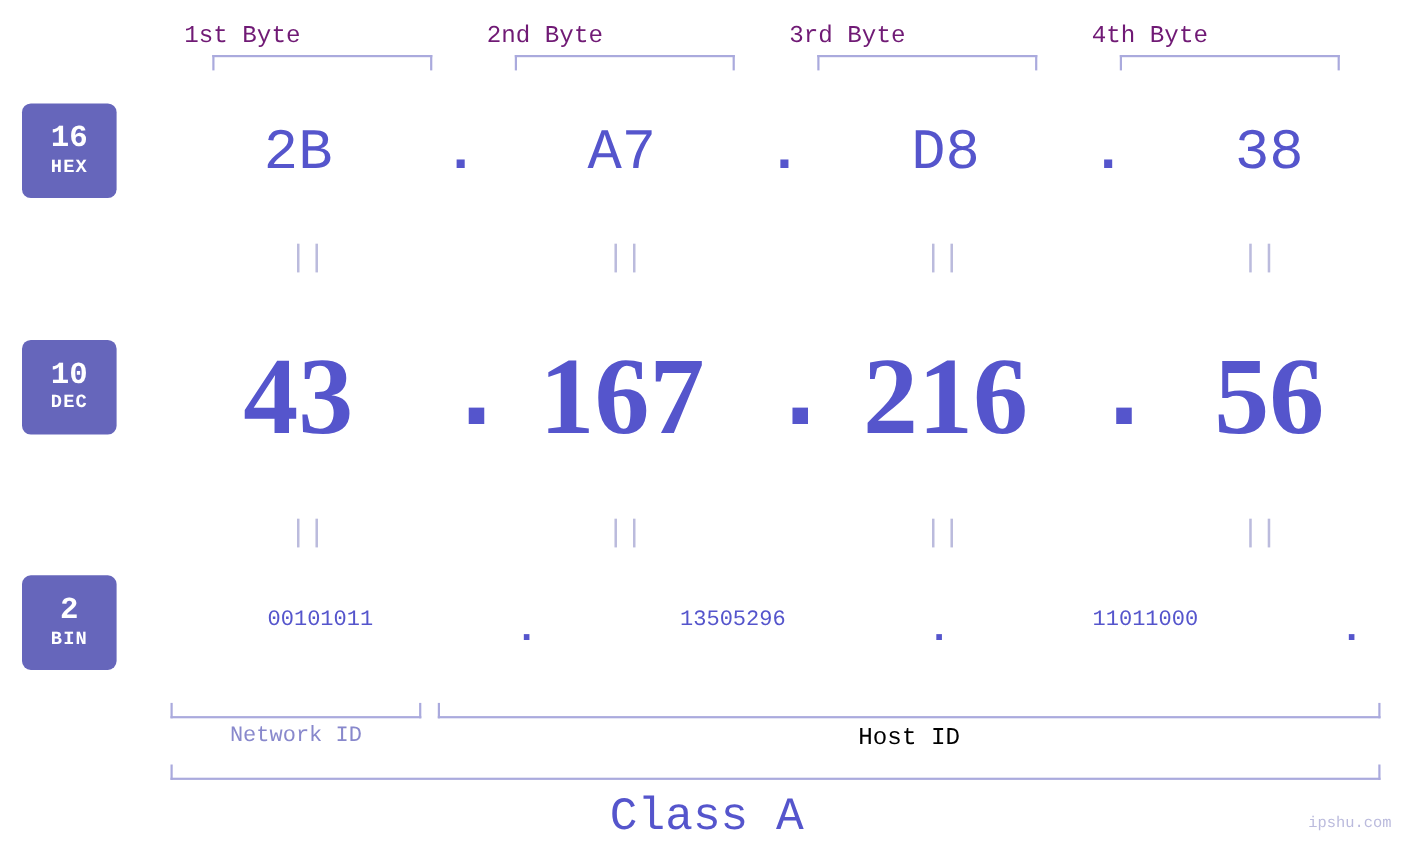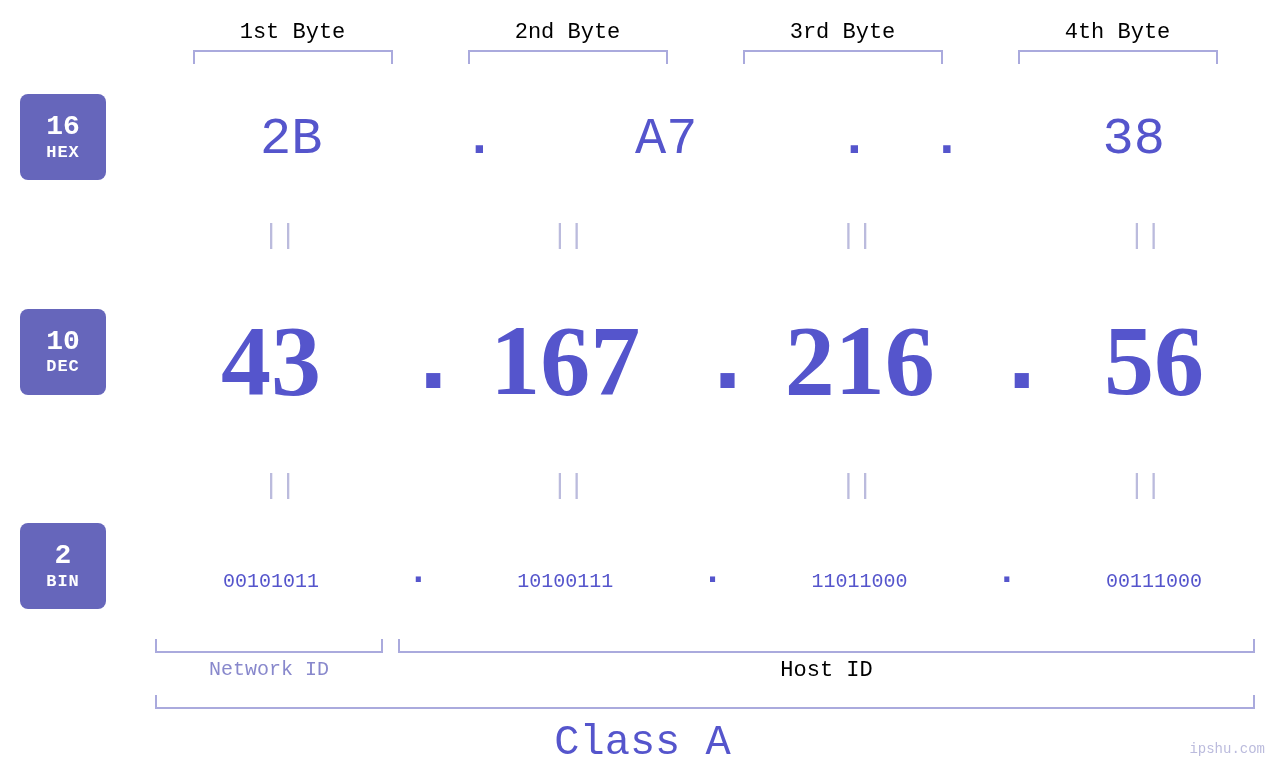--- a/index.html
+++ b/index.html
@@ -25,23 +25,22 @@
     .byte-headers {
       display: flex;
       width: 100%;
       padding-left: 155px;
       margin-top: 20px;
       justify-content: space-around;
       padding-right: 30px;
     }
 
     .byte-label {
-      color: #000000;
+      color: #701a75;
       font-size: 22px;
-      text-align: center;
       width: 250px;
     }
 
     
     .brackets-top {
       display: flex;
       width: 100%;
       padding-left: 155px;
       padding-right: 30px;
       justify-content: space-around;
@@ -102,21 +101,21 @@
     .values-grid {
       flex: 1;
       display: flex;
       flex-direction: column;
       justify-content: space-around;
       padding: 20px 10px;
     }
 
     .value-row {
       display: flex;
-      align-items: flex-end;
+      align-items: flex-start;
       justify-content: space-around;
       width: 100%;
     }
 
     .byte-value {
       text-align: center;
       width: 220px;
       color: #5555cc;
     }
 
@@ -221,20 +220,21 @@
       </div>
     </div>
 
     <div class="values-grid">
 
       <div class="value-row">
         <div class="byte-value hex">2B</div>
         <div class="dot">.</div>
         <div class="byte-value hex">A7</div>
         <div class="dot">.</div>
+        <div class="byte-value hex">D8</div>
         <div class="dot">.</div>
         <div class="byte-value hex">38</div>
       </div>
 
       <div class="equals-row">
         <div class="equals-sign">||</div>
         <div class="equals-dot-spacer"></div>
         <div class="equals-sign">||</div>
         <div class="equals-dot-spacer"></div>
         <div class="equals-sign">||</div>
@@ -258,25 +258,24 @@
         <div class="equals-sign">||</div>
         <div class="equals-dot-spacer"></div>
         <div class="equals-sign">||</div>
         <div class="equals-dot-spacer"></div>
         <div class="equals-sign">||</div>
       </div>
 
       <div class="value-row">
         <div class="byte-value bin">00101011</div>
         <div class="dot bin">.</div>
-        <div class="byte-value bin">10100111</div>
+        <div class="byte-value bin">13505296</div>
         <div class="dot bin">.</div>
         <div class="byte-value bin">11011000</div>
         <div class="dot bin">.</div>
-        <div class="byte-value bin">00111000</div>
       </div>
 
     </div>
   </div>
 
   <div style="width:100%; padding-left:155px; padding-right:30px;">
 
     <div style="display:flex; width:100%;">
       <div style="width:228px; height:14px; border-bottom:2px solid #aaaadd; border-left:2px solid #aaaadd; border-right:2px solid #aaaadd; margin-left:0px;"></div>
       <div style="flex:1; height:14px; border-bottom:2px solid #aaaadd; border-left:2px solid #aaaadd; border-right:2px solid #aaaadd; margin-left:15px;"></div>

